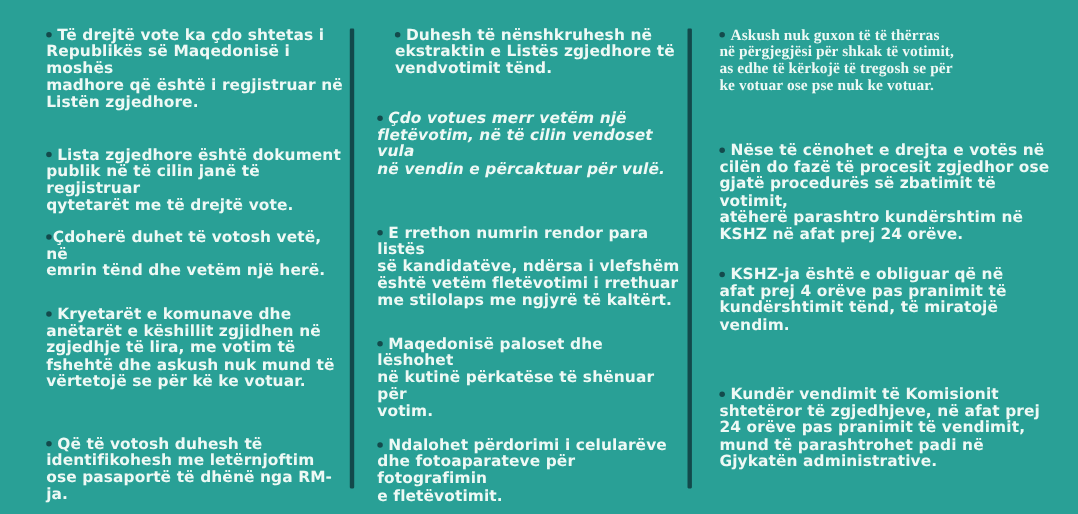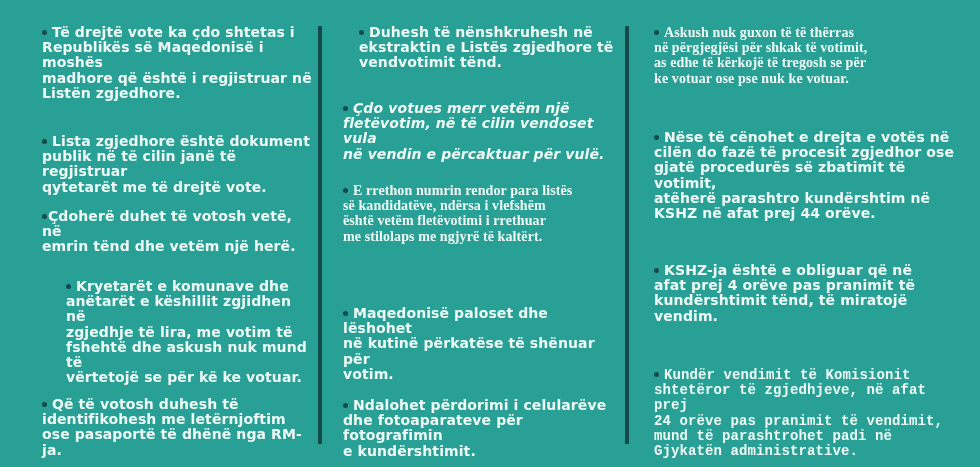--- a/index.html
+++ b/index.html
@@ -64,67 +64,67 @@
   <div class="column col-1">
     <div class="item" style="top:25px;"><span class="bullet"></span><span>Të drejtë vote ka çdo shtetas i
 Republikës së Maqedonisë i moshës
 madhore që është i regjistruar në
 Listën zgjedhore.</span></div>
     <div class="item" style="top:134px;"><span class="bullet"></span><span>Lista zgjedhore është dokument
 publik në të cilin janë të regjistruar
 qytetarët me të drejtë vote.</span></div>
     <div class="item" style="top:209px;"><span class="bullet tight"></span><span>Çdoherë duhet të votosh vetë, në
 emrin tënd dhe vetëm një herë.</span></div>
-    <div class="item" style="top:279px;margin-left:24px;"><span class="bullet"></span><span>Kryetarët e komunave dhe
+    <div class="item" style="top:279px;"><span class="bullet"></span><span>Kryetarët e komunave dhe
 anëtarët e këshillit zgjidhen në
 zgjedhje të lira, me votim të
 fshehtë dhe askush nuk mund të
 vërtetojë se për kë ke votuar.</span></div>
     <div class="item" style="top:397px;"><span class="bullet"></span><span>Që të votosh duhesh të
 identifikohesh me letërnjoftim
 ose pasaportë të dhënë nga RM-ja.</span></div>
   </div>
 
   <div class="divider divider-1"></div>
 
   <div class="column col-2">
     <div class="item" style="top:25px;margin-left:16px;"><span class="bullet"></span><span>Duhesh të nënshkruhesh në
 ekstraktin e Listës zgjedhore të
 vendvotimit tënd.</span></div>
     <div class="item" style="top:101px;font-style:italic;"><span class="bullet"></span><span>Çdo votues merr vetëm një
 fletëvotim, në të cilin vendoset vula
 në vendin e përcaktuar për vulë.</span></div>
-    <div class="item" style="top:183px;font-family:Liberation Serif, serif;"><span class="bullet"></span><span>E rrethon numrin rendor para listës
+    <div class="item" style="top:205px;"><span class="bullet"></span><span>E rrethon numrin rendor para listës
 së kandidatëve, ndërsa i vlefshëm
 është vetëm fletëvotimi i rrethuar
 me stilolaps me ngjyrë të kaltërt.</span></div>
     <div class="item" style="top:306px;"><span class="bullet"></span><span>Maqedonisë paloset dhe lëshohet
 në kutinë përkatëse të shënuar për
 votim.</span></div>
     <div class="item" style="top:398px;"><span class="bullet"></span><span>Ndalohet përdorimi i celularëve
 dhe fotoaparateve për fotografimin
-e kundërshtimit.</span></div>
+e fletëvotimit.</span></div>
   </div>
 
   <div class="divider divider-2"></div>
 
   <div class="column col-3">
     <div class="item" style="top:25px;font-family:Liberation Serif, serif;"><span class="bullet"></span><span>Askush nuk guxon të të thërras
 në përgjegjësi për shkak të votimit,
 as edhe të kërkojë të tregosh se për
 ke votuar ose pse nuk ke votuar.</span></div>
     <div class="item" style="top:130px;"><span class="bullet"></span><span>Nëse të cënohet e drejta e votës në
 cilën do fazë të procesit zgjedhor ose
 gjatë procedurës së zbatimit të votimit,
 atëherë parashtro kundërshtim në
-KSHZ në afat prej 44 orëve.</span></div>
-    <div class="item" style="top:263px;"><span class="bullet"></span><span>KSHZ-ja është e obliguar që në
+KSHZ në afat prej 24 orëve.</span></div>
+    <div class="item" style="top:243px;"><span class="bullet"></span><span>KSHZ-ja është e obliguar që në
 afat prej 4 orëve pas pranimit të
 kundërshtimit tënd, të miratojë
 vendim.</span></div>
-    <div class="item" style="top:368px;font-family:Liberation Mono, monospace;"><span class="bullet"></span><span>Kundër vendimit të Komisionit
+    <div class="item" style="top:352px;"><span class="bullet"></span><span>Kundër vendimit të Komisionit
 shtetëror të zgjedhjeve, në afat prej
 24 orëve pas pranimit të vendimit,
 mund të parashtrohet padi në
 Gjykatën administrative.</span></div>
   </div>
 
 </div>
 
 </body></html>

